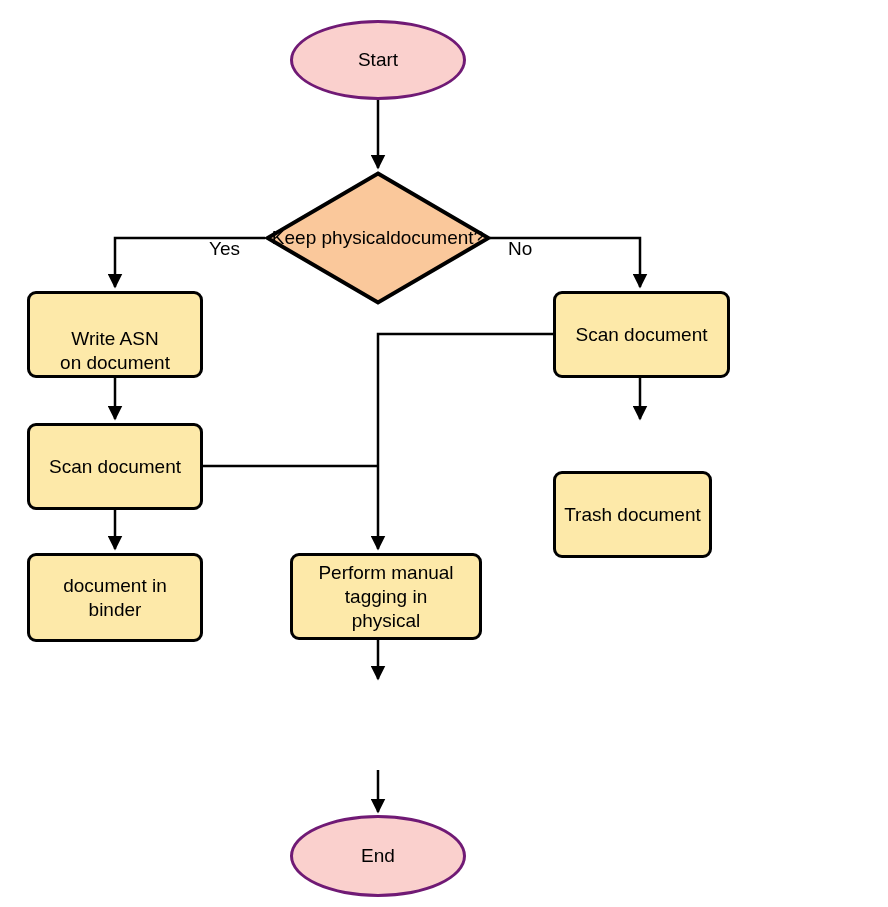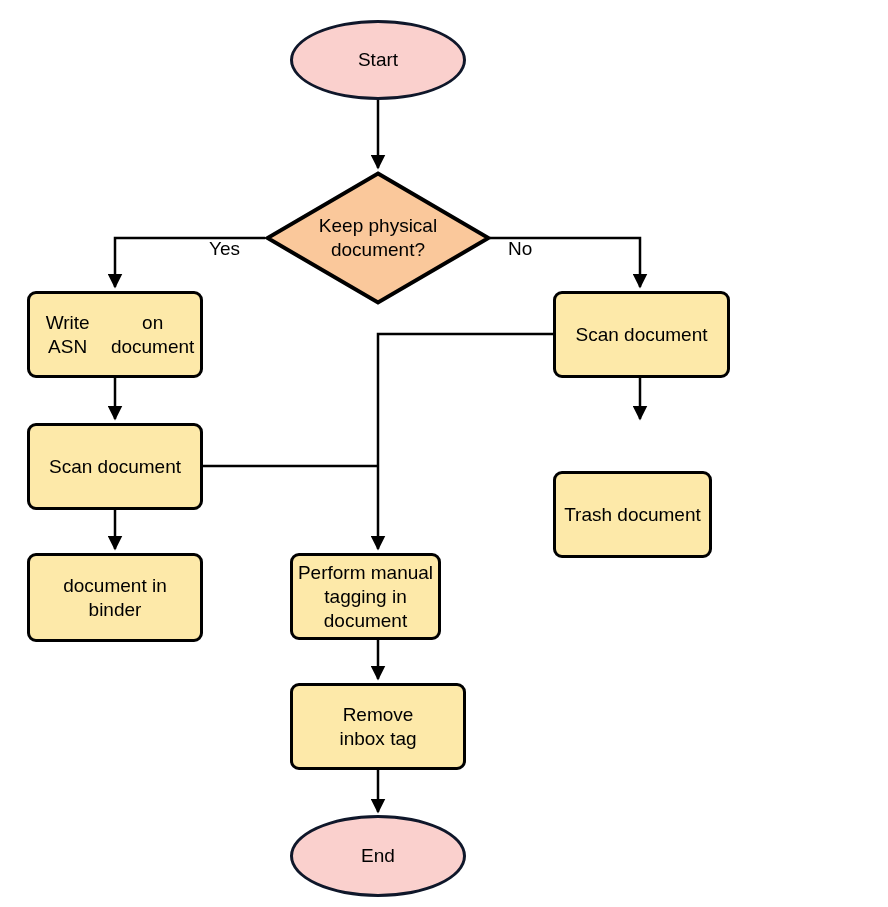--- a/index.html
+++ b/index.html
@@ -33,21 +33,21 @@
     align-items: center;
     justify-content: center;
     text-align: center;
     color: #000000;
     font-size: 19px;
     line-height: 24px;
     z-index: 2;
   }
   .node-terminal {
     background: #fad0cd;
-    border: 3px solid #0f172a;
+    border: 3px solid #701a75;
     border-radius: 50%;
   }
   .node-process {
     background: #fde9a9;
     border: 3px solid #000000;
     border-radius: 9px;
   }
   .node-decision {
     background: transparent;
     border: none;
@@ -112,32 +112,32 @@
 
     <path d="M 378 640 L 378 679" stroke="#000000" stroke-width="2.5" fill="none" marker-end="url(#arrow)"></path>
 
     <path d="M 378 770 L 378 812" stroke="#000000" stroke-width="2.5" fill="none" marker-end="url(#arrow)"></path>
   </svg>
 
   <div class="node node-terminal" style="left:290px; top:20px; width:176px; height:80px;">
     <span>Start</span>
   </div>
 
-  <div class="node node-decision" style="left:265px; top:171px; width:226px; height:134px; flex-direction:column;">
+  <div class="node node-decision" style="left:265px; top:171px; width:226px; height:134px; flex-direction:row;">
     <svg class="diamond-shape" viewBox="0 0 226 134" preserveAspectRatio="none" xmlns="http://www.w3.org/2000/svg">
       <polygon points="113,2.5 223.5,67 113,131.5 2.5,67" fill="#fac89b" stroke="#000000" stroke-width="4"></polygon>
     </svg>
     <span class="diamond-label">Keep physical</span>
     <span class="diamond-label">document?</span>
   </div>
 
   <div class="edge-label" style="left:209px; top:210px;">Yes</div>
   <div class="edge-label" style="left:508px; top:210px;">No</div>
 
-  <div class="node node-process" style="left:27px; top:291px; width:176px; height:87px; flex-direction:row;justify-content:flex-end;">
+  <div class="node node-process" style="left:27px; top:291px; width:176px; height:87px; flex-direction:column;justify-content:flex-end;">
     <span>Write ASN</span>
     <span>on document</span>
   </div>
 
   <div class="node node-process" style="left:27px; top:423px; width:176px; height:87px;">
     <span>Scan document</span>
   </div>
 
   <div class="node node-process" style="left:27px; top:553px; width:176px; height:89px; flex-direction:column;">
     <span>document in</span>
@@ -145,30 +145,26 @@
   </div>
 
   <div class="node node-process" style="left:553px; top:291px; width:177px; height:87px;">
     <span>Scan document</span>
   </div>
 
   <div class="node node-process" style="left:553px; top:423px; width:159px; height:87px;margin-top:48px;">
     <span>Trash document</span>
   </div>
 
-  <div class="node node-process" style="left:290px; top:553px; width:151px; height:87px; flex-direction:column;text-align:center;">
+  <div class="node node-process" style="left:290px; top:553px; width:192px; height:87px; flex-direction:column;text-align:center;">
     <span>Perform manual</span>
     <span>tagging in</span>
-    <span>document</span>
+    <span>physical</span>
   </div>
 
-  <div class="node node-process" style="left:290px; top:683px; width:176px; height:87px; flex-direction:column;">
-    <span>Remove</span>
-    <span>inbox tag</span>
-  </div>
 
   <div class="node node-terminal" style="left:290px; top:815px; width:176px; height:82px;">
     <span>End</span>
   </div>
 
   <div class="annotation" style="left:483px; top:588px; width:400px;">
   </div>
 
 </div>
 

